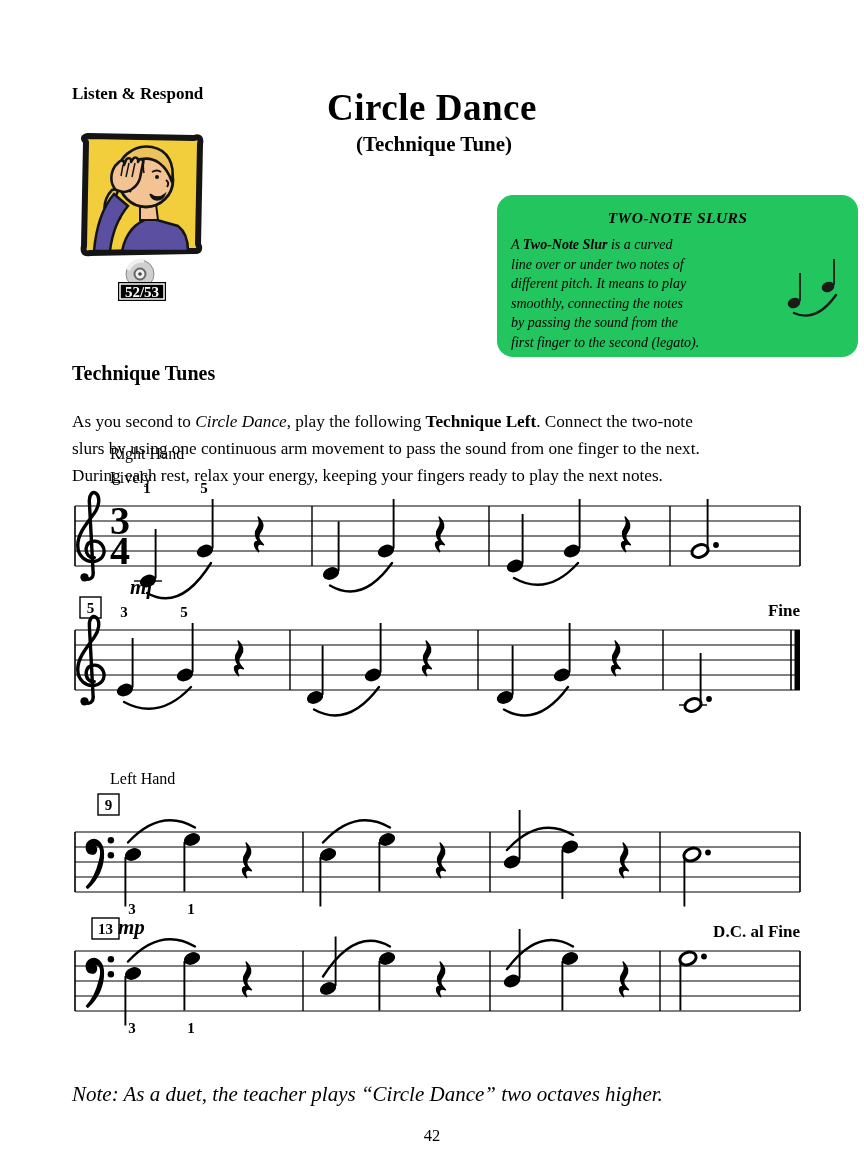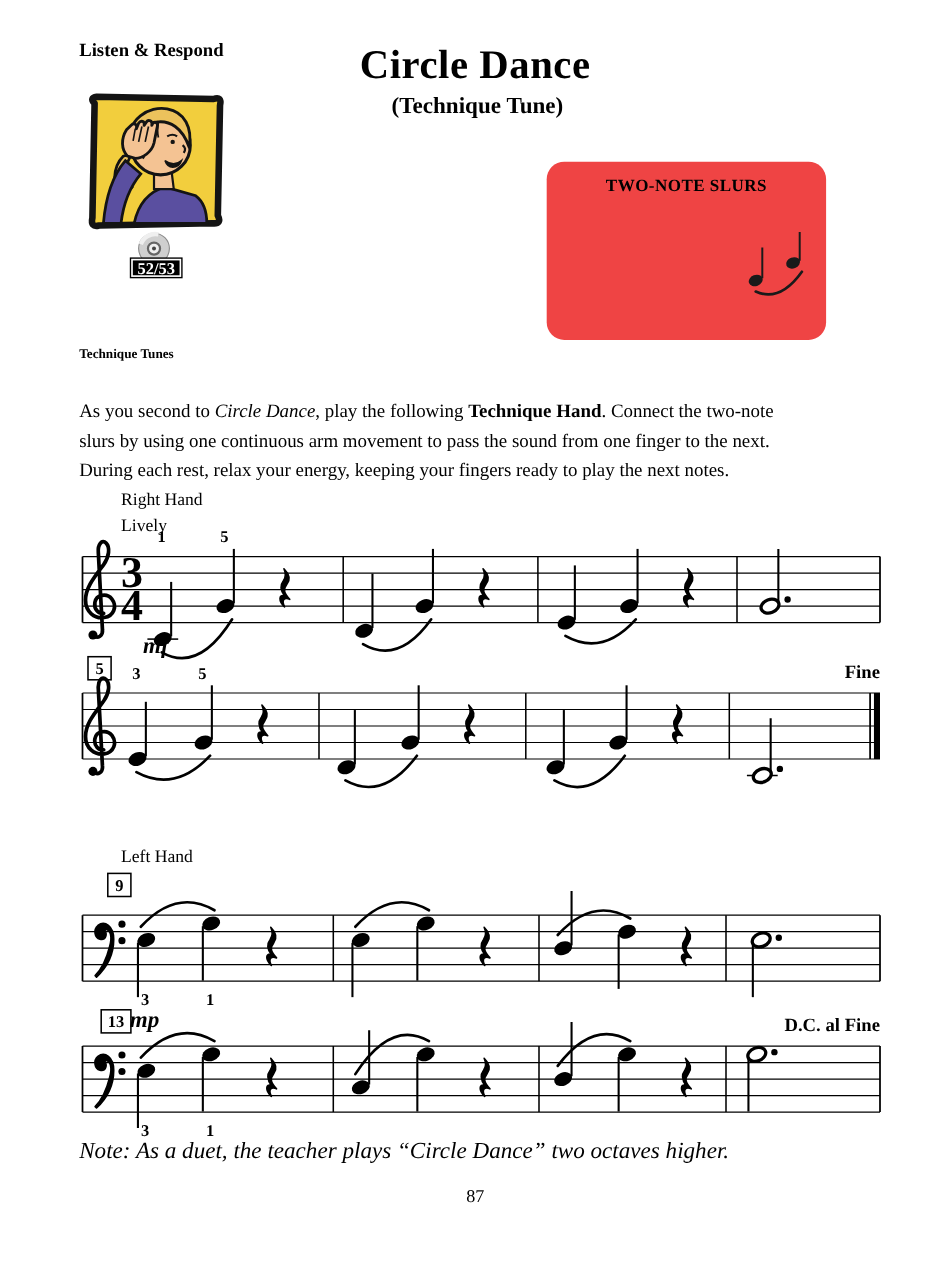--- a/index.html
+++ b/index.html
@@ -1,30 +1,30 @@
 <!DOCTYPE html>
 <html><head>
 <meta charset="utf-8">
 <style>
   html,body{margin:0;padding:0;}
   body{width:864px;height:1152px;position:relative;background:#ffffff;
        font-family:"Liberation Serif",serif;color:#000;overflow:hidden;}
-  .abs{position:absolute;}
+  .abs{position:absolute;margin-top:48px;}
   #listen-label{left:72px;top:36px;font-size:17px;font-weight:bold;}
   #illus{left:78px;top:84px;}
   #cd{left:114px;top:208px;}
   #title{left:0;top:38px;width:864px;text-align:center;font-size:37px;font-weight:bold;letter-spacing:.5px;}
   #subtitle{left:2px;top:84px;width:864px;text-align:center;font-size:21px;font-weight:bold;}
-  #bluebox{left:497px;top:147px;width:254px;height:162px;background:#ef4444;border-radius:16px;}
+  #bluebox{left:497px;top:147px;width:361px;height:162px;background:#22c55e;border-radius:16px;font-style:italic;}
   #bluebox .bb-title{position:absolute;left:0;top:14px;width:100%;text-align:center;
        font-size:15.5px;font-weight:bold;letter-spacing:.4px;}
   #bluebox .bb-body{position:absolute;left:14px;top:40px;width:232px;font-size:14px;
        line-height:1.4;white-space:pre-line;}
   #slur-glyph{position:absolute;right:6px;top:62px;}
-  #tech-heading{left:72px;top:314px;font-size:12px;font-weight:bold;}
+  #tech-heading{left:72px;top:314px;font-size:20px;font-weight:bold;}
   #para{left:72px;top:360px;width:745px;font-size:17.2px;line-height:1.58;white-space:pre-line;}
   #para .it{font-style:italic;}
   #para .bd{font-weight:bold;}
   #bluebox .bd{font-weight:bold;}
   #footnote{left:72px;top:1034px;font-size:21px;font-style:italic;}
   #pagenum{left:0;top:1078px;width:864px;text-align:center;font-size:16.5px;}
   #music-svg{position:absolute;left:0;top:0;}
   #music-svg text{font-family:"Liberation Serif",serif;fill:#000;}
   #music-svg .f-label{font-size:16px;}
   #music-svg .f-finger{font-size:15px;font-weight:bold;}
@@ -79,32 +79,38 @@
       <text x="28" y="41" text-anchor="middle" font-family="Liberation Serif, serif" font-size="15" font-weight="bold" fill="#fff">52/53</text>
     </g>
   </svg>
 </div>
 
 <div class="abs" id="title">Circle Dance</div>
 <div class="abs" id="subtitle">(Technique Tune)</div>
 
 <div class="abs" id="bluebox">
   <div class="bb-title">TWO-NOTE SLURS</div>
+  <div class="bb-body"><span>A </span><span class="bd">Two-Note Slur</span><span> is a curved
+line over or under two notes of
+different pitch. It means to play
+smoothly, connecting the notes
+by passing the sound from the
+first finger to the second (legato).</span></div>
   <svg id="slur-glyph" width="72" height="70" viewBox="0 0 72 70">
     <ellipse cx="14" cy="46" rx="6.5" ry="5" transform="rotate(-21 14 46)" fill="#1a1a1a"></ellipse>
     <line x1="20" y1="44" x2="20" y2="16" stroke="#1a1a1a" stroke-width="1.8"></line>
     <ellipse cx="48" cy="30" rx="6.5" ry="5" transform="rotate(-21 48 30)" fill="#1a1a1a"></ellipse>
     <line x1="54" y1="28" x2="54" y2="2" stroke="#1a1a1a" stroke-width="1.8"></line>
     <path d="M14,56 Q36,66 56,38" fill="none" stroke="#1a1a1a" stroke-width="2.4" stroke-linecap="round"></path>
   </svg>
 </div>
 
 <div class="abs" id="tech-heading">Technique Tunes</div>
 
-<div class="abs" id="para"><span>As you second to </span><span class="it">Circle Dance</span><span>, play the following </span><span class="bd">Technique Hand</span><span>. Connect the two-note
+<div class="abs" id="para"><span>As you second to </span><span class="it">Circle Dance</span><span>, play the following </span><span class="bd">Technique Left</span><span>. Connect the two-note
 slurs by using one continuous arm movement to pass the sound from one finger to the next.
 During each rest, relax your energy, keeping your fingers ready to play the next notes.</span></div>
 
 <svg id="music-svg" width="864" height="1152" viewBox="0 0 864 1152">
     <g>
       <line x1="75" y1="506" x2="800" y2="506" stroke="#000" stroke-width="1.1"></line>
       <line x1="75" y1="521" x2="800" y2="521" stroke="#000" stroke-width="1.1"></line>
       <line x1="75" y1="536" x2="800" y2="536" stroke="#000" stroke-width="1.1"></line>
       <line x1="75" y1="551" x2="800" y2="551" stroke="#000" stroke-width="1.1"></line>
       <line x1="75" y1="566" x2="800" y2="566" stroke="#000" stroke-width="1.1"></line>
@@ -354,13 +360,13 @@
       <path d="M128,961.5 Q160.5,926.5 195,946.5" fill="none" stroke="#000" stroke-width="2.4" stroke-linecap="round"></path>
       <path d="M323,976.5 Q355.5,926.5 390,946.5" fill="none" stroke="#000" stroke-width="2.4" stroke-linecap="round"></path>
       <path d="M507,969 Q539,926.5 573,946.5" fill="none" stroke="#000" stroke-width="2.4" stroke-linecap="round"></path>
       <rect x="92" y="918" width="27" height="21" fill="none" stroke="#000" stroke-width="1.4"></rect>
       <text x="105.5" y="934" class="f-reh" text-anchor="middle">13</text>
       <text x="800" y="937" class="f-right" text-anchor="end">D.C. al Fine</text>
     </g>
   </svg>
 
 <div class="abs" id="footnote">Note: As a duet, the teacher plays “Circle Dance” two octaves higher.</div>
-<div class="abs" id="pagenum">87</div>
+<div class="abs" id="pagenum">42</div>
 
 </body></html>

